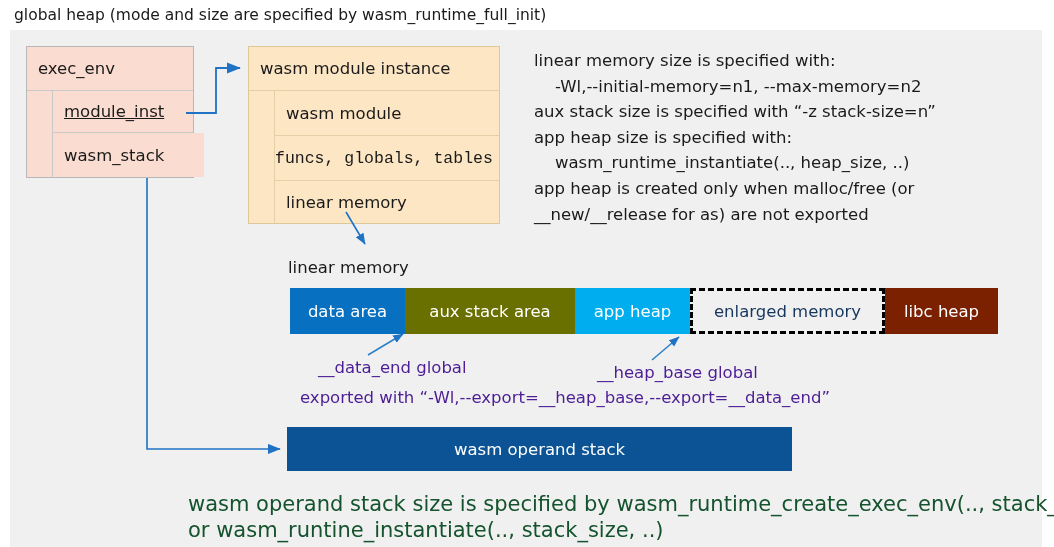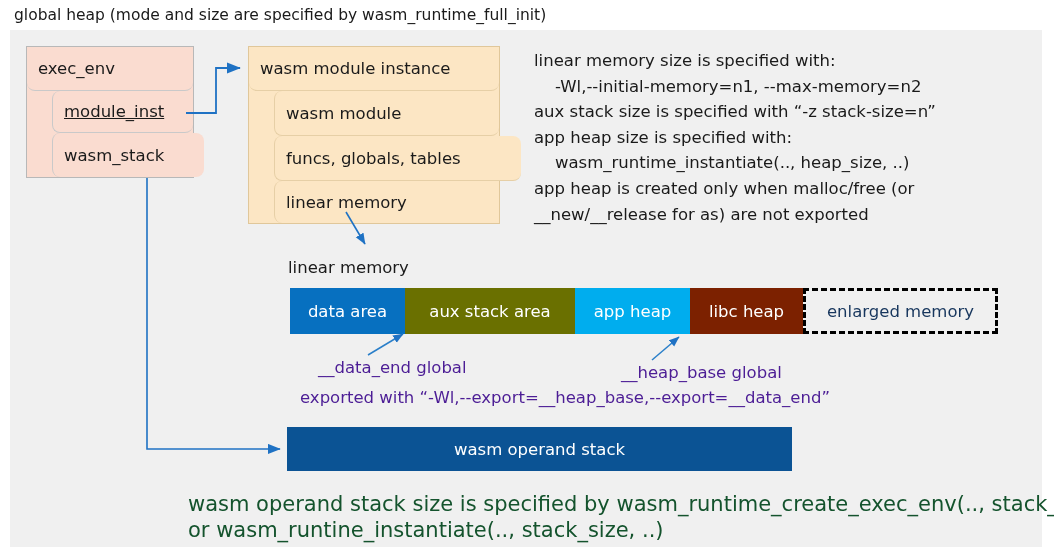--- a/index.html
+++ b/index.html
@@ -50,21 +50,20 @@
     box-sizing: border-box;
   }
   .box-row {
     position: absolute;
     box-sizing: border-box;
     display: flex;
     align-items: center;
     font-size: 16.5px;
     white-space: nowrap;
     color: #1a1a1a;
-    border-radius: 8px;
   }
 
   .pink-outer {
     left: 26px;
     top: 46px;
     width: 168px;
     height: 132px;
     background: #fadcd0;
     border: 1px solid #b8b8b8;
   }
@@ -121,26 +120,26 @@
     width: 225px;
     height: 45px;
     background: #fce6c4;
     border-left: 1px solid #e6cfa6;
     border-bottom: 1px solid #e6cfa6;
     padding-left: 11px;
   }
   .cream-sub2 {
     left: 274px;
     top: 136px;
-    width: 247px;
+    width: 225px;
     height: 45px;
     background: #fce6c4;
     border-left: 1px solid #e6cfa6;
     border-bottom: 1px solid #e6cfa6;
-    padding-left: 11px;
+    font-family: Liberation Mono, monospace;
   }
   .cream-sub3 {
     left: 274px;
     top: 181px;
     width: 225px;
     height: 42px;
     background: #fce6c4;
     border-left: 1px solid #e6cfa6;
     padding-left: 11px;
   }
@@ -191,21 +190,21 @@
   }
 
   
   .ann {
     position: absolute;
     font-size: 16.5px;
     color: #4c1d95;
     white-space: nowrap;
   }
   .ann-data-end { left: 318px; top: 358px; }
-  .ann-heap-base { left: 597px; top: 363px; margin-left: 24px; }
+  .ann-heap-base { left: 597px; top: 363px; }
   .ann-export { left: 300px; top: 388px; }
 
   
   .opstack {
     position: absolute;
     left: 287px;
     top: 427px;
     width: 505px;
     height: 44px;
     background: #0b5394;
@@ -262,22 +261,22 @@
 app heap size is specified with:
     wasm_runtime_instantiate(.., heap_size, ..)
 app heap is created only when malloc/free (or
 __new/__release for as) are not exported</div>
 
   <div class="lm-label">linear memory</div>
   <div class="membar" id="membar">
       <div class="seg" style="width: 115px; background: rgb(7, 112, 192); color: rgb(255, 255, 255);">data area</div>
       <div class="seg" style="width: 170px; background: rgb(106, 112, 0); color: rgb(255, 255, 255);">aux stack area</div>
       <div class="seg" style="width: 115px; background: rgb(0, 173, 238); color: rgb(255, 255, 255);">app heap</div>
+      <div class="seg dashed" style="width: 195px; color: rgb(23, 54, 93);">enlarged memory</div>
       <div class="seg" style="width: 113px; background: rgb(124, 33, 0); color: rgb(255, 255, 255);">libc heap</div>
-      <div class="seg dashed" style="width: 195px; color: rgb(23, 54, 93);">enlarged memory</div>
     </div>
 
   <div class="ann ann-data-end">__data_end global</div>
   <div class="ann ann-heap-base">__heap_base global</div>
   <div class="ann ann-export">exported with “-Wl,--export=__heap_base,--export=__data_end”</div>
 
   <div class="opstack" style="background: rgb(11, 83, 148);">wasm operand stack</div>
 
   <div class="footer">wasm operand stack size is specified by wasm_runtime_create_exec_env(.., stack_size)
 or wasm_runtine_instantiate(.., stack_size, ..)</div>

